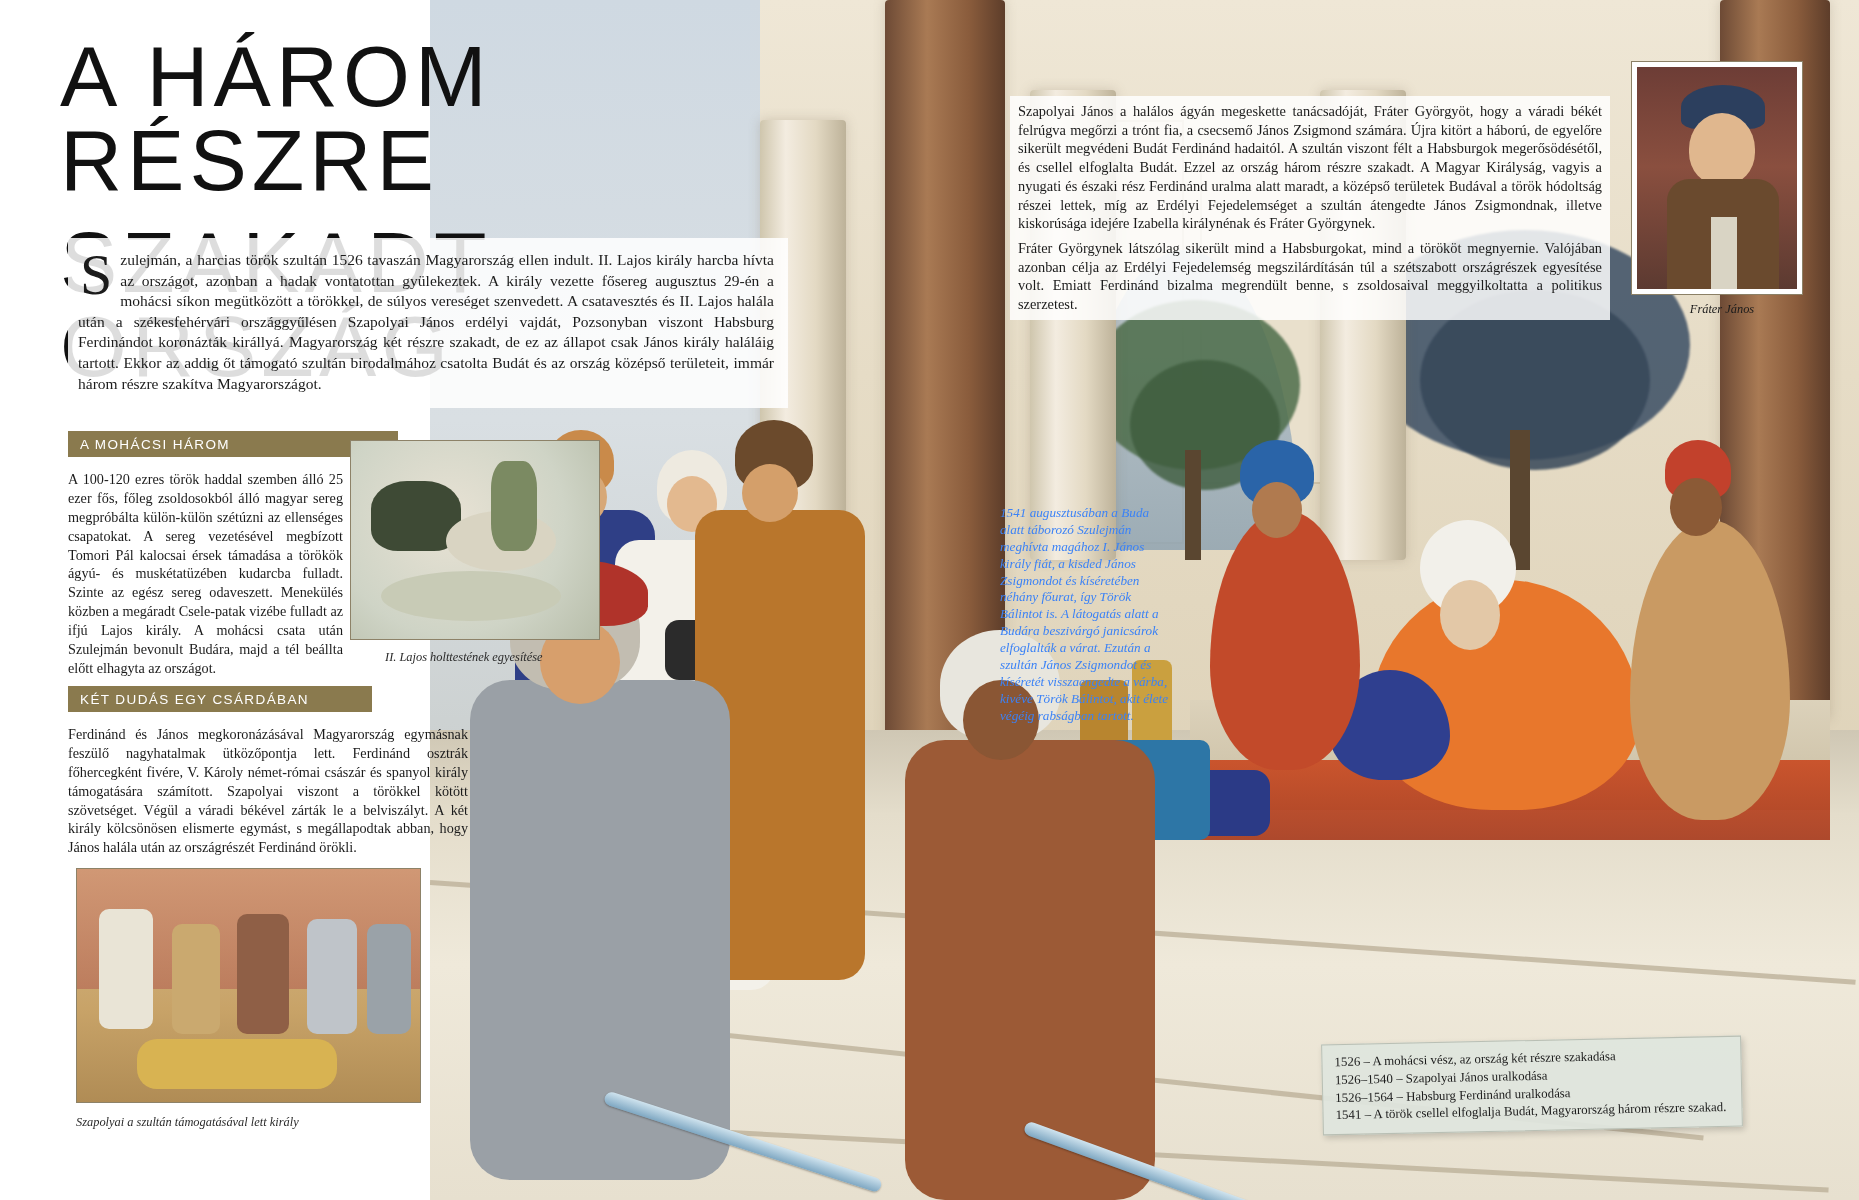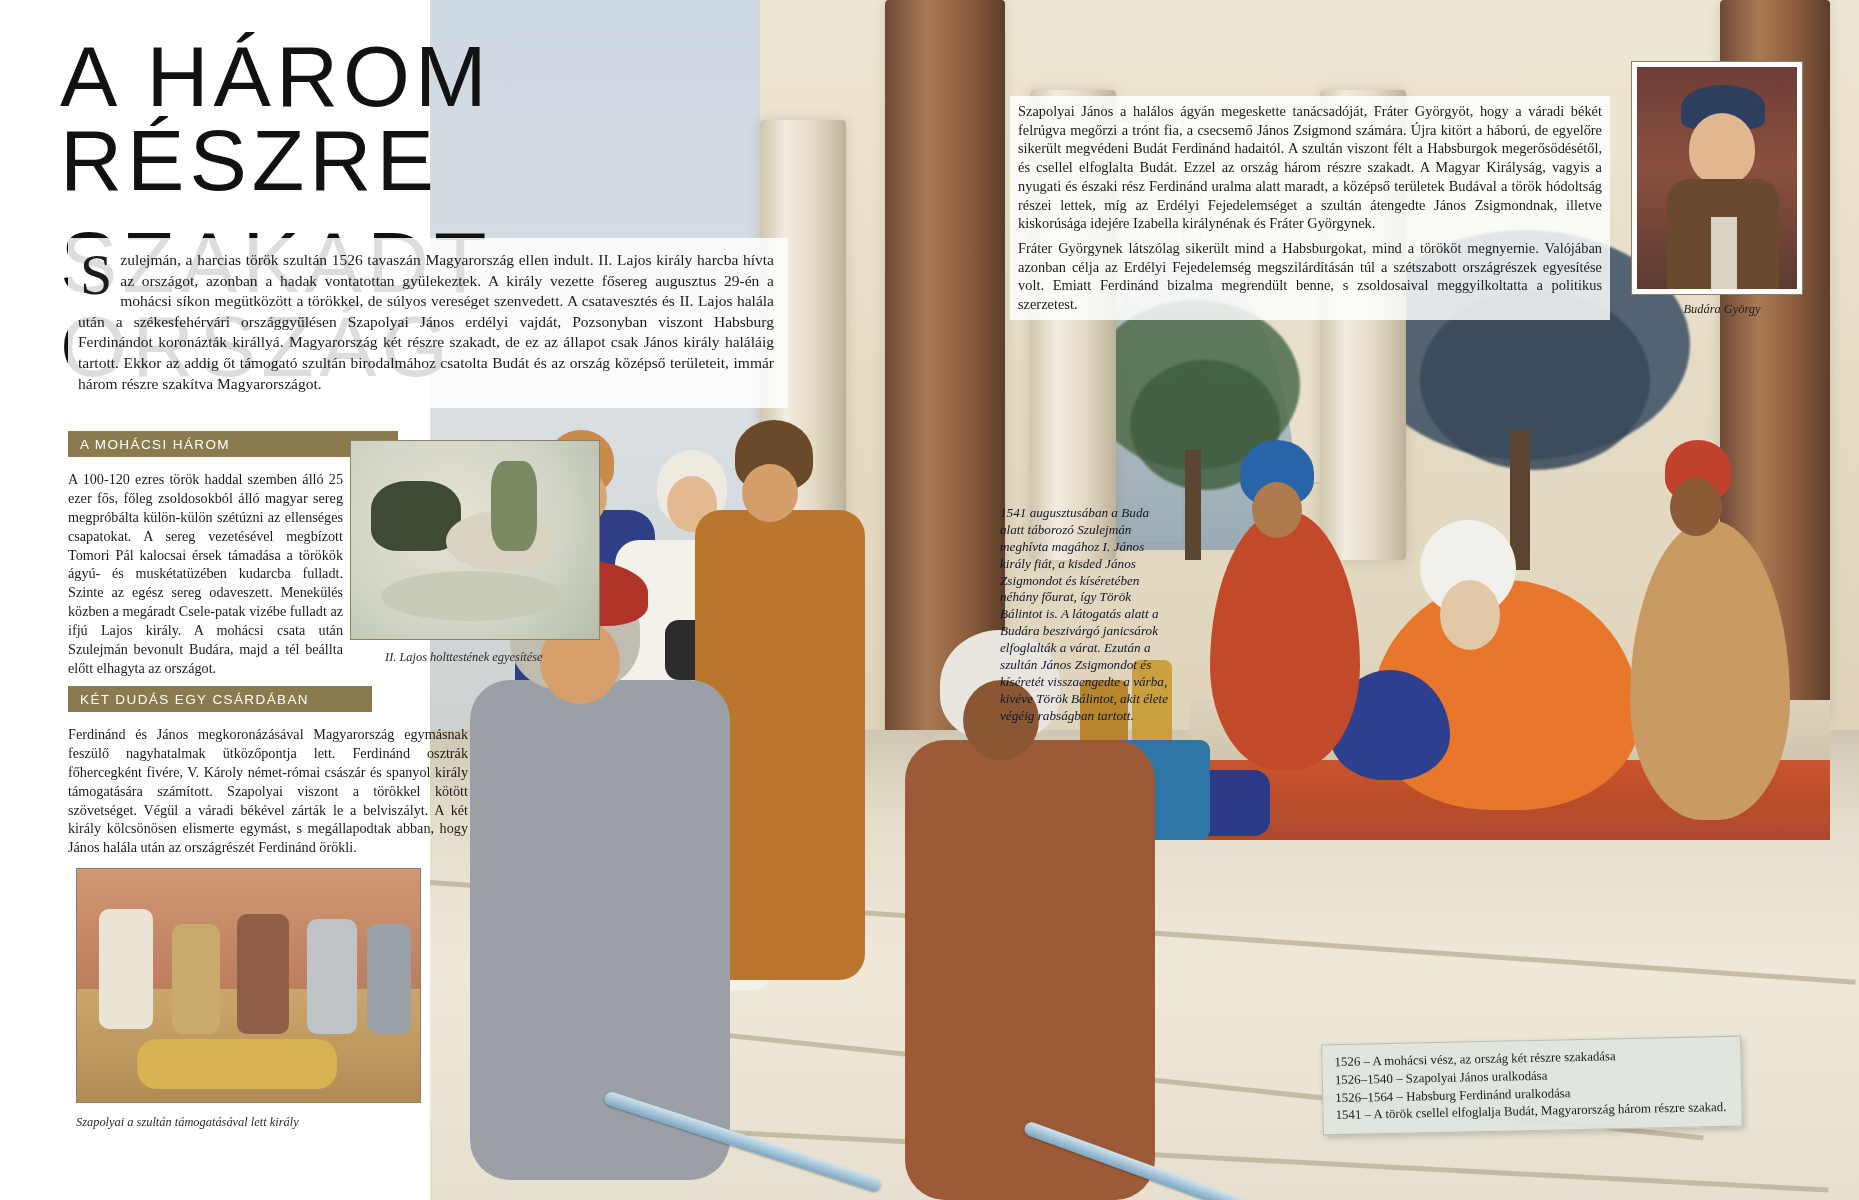--- a/index.html
+++ b/index.html
@@ -66,21 +66,21 @@
     background:rgba(255,255,255,.84);padding:6px 8px;box-sizing:border-box;
     font-size:14.4px;line-height:1.3;text-align:justify;}
 
   .portrait{position:absolute;left:1632px;top:62px;width:170px;height:232px;
     border:5px solid #ffffff;box-sizing:border-box;box-shadow:0 0 0 1px #8b8066;
     background:linear-gradient(180deg,#6d3d36 0%,#8a4f3f 45%,#5c3a31 100%);overflow:hidden;}
   .portrait-cap{position:absolute;left:1632px;top:302px;width:180px;text-align:center;
     font-size:12.4px;font-style:italic;}
 
   .sidenote{position:absolute;left:1000px;top:505px;width:172px;
-    font-size:13.2px;font-style:italic;line-height:1.28;color:#0f172a;}
+    font-size:13.2px;font-style:italic;line-height:1.28;color:#3b82f6;}
 
   .timeline{position:absolute;left:1322px;top:1040px;width:420px;
     background:rgba(223,229,222,.93);border:1px solid #b9bfb4;
     padding:9px 12px;box-sizing:border-box;font-size:12.9px;line-height:1.38;
     transform:rotate(-1.2deg);box-shadow:2px 3px 6px rgba(0,0,0,.18);}
 
   .lead::after,.rbody::after{content:"";display:block;clear:both;}
 </style>
 </head>
 <body>
@@ -223,21 +223,21 @@
     <p style="margin:0 0 6px 0;">Szapolyai János a halálos ágyán megeskette tanácsadóját, Fráter Györgyöt, hogy a váradi békét felrúgva megőrzi a trónt fia, a csecsemő János Zsigmond számára. Újra kitört a háború, de egyelőre sikerült megvédeni Budát Ferdinánd hadaitól. A szultán viszont félt a Habsburgok megerősödésétől, és csellel elfoglalta Budát. Ezzel az ország három részre szakadt. A Magyar Királyság, vagyis a nyugati és északi rész Ferdinánd uralma alatt maradt, a középső területek Budával a török hódoltság részei lettek, míg az Erdélyi Fejedelemséget a szultán átengedte János Zsigmondnak, illetve kiskorúsága idejére Izabella királynénak és Fráter Györgynek.</p>
     <p style="margin:0;">Fráter Györgynek látszólag sikerült mind a Habsburgokat, mind a törököt megnyernie. Valójában azonban célja az Erdélyi Fejedelemség megszilárdításán túl a szétszabott országrészek egyesítése volt. Emiatt Ferdinánd bizalma megrendült benne, s zsoldosaival meggyilkoltatta a politikus szerzetest.</p>
   </div>
 
   <div class="portrait">
     <div style="position:absolute;left:44px;top:18px;width:84px;height:44px;background:#2c3f5e;border-radius:50% 50% 20% 20%;"></div>
     <div style="position:absolute;left:52px;top:46px;width:66px;height:72px;background:#e0b78e;border-radius:50% 50% 45% 45%;"></div>
     <div style="position:absolute;left:30px;top:112px;width:112px;height:120px;background:#6a4a2e;border-radius:22px 22px 0 0;"></div>
     <div style="position:absolute;left:74px;top:150px;width:26px;height:82px;background:#d9d4c4;"></div>
   </div>
-  <div class="portrait-cap">Budára György</div>
+  <div class="portrait-cap">Fráter János</div>
 
   <div class="sidenote">1541 augusztusában a Buda alatt táborozó Szulejmán meghívta magához I. János király fiát, a kisded János Zsigmondot és kíséretében néhány főurat, így Török Bálintot is. A látogatás alatt a Budára beszivárgó janicsárok elfoglalták a várat. Ezután a szultán János Zsigmondot és kíséretét visszaengedte a várba, kivéve Török Bálintot, akit élete végéig rabságban tartott.</div>
 
   <div class="timeline">
     <div>1526 – A mohácsi vész, az ország két részre szakadása</div>
     <div>1526–1540 – Szapolyai János uralkodása</div>
     <div>1526–1564 – Habsburg Ferdinánd uralkodása</div>
     <div>1541 – A török csellel elfoglalja Budát, Magyarország három részre szakad.</div>
   </div>
 

